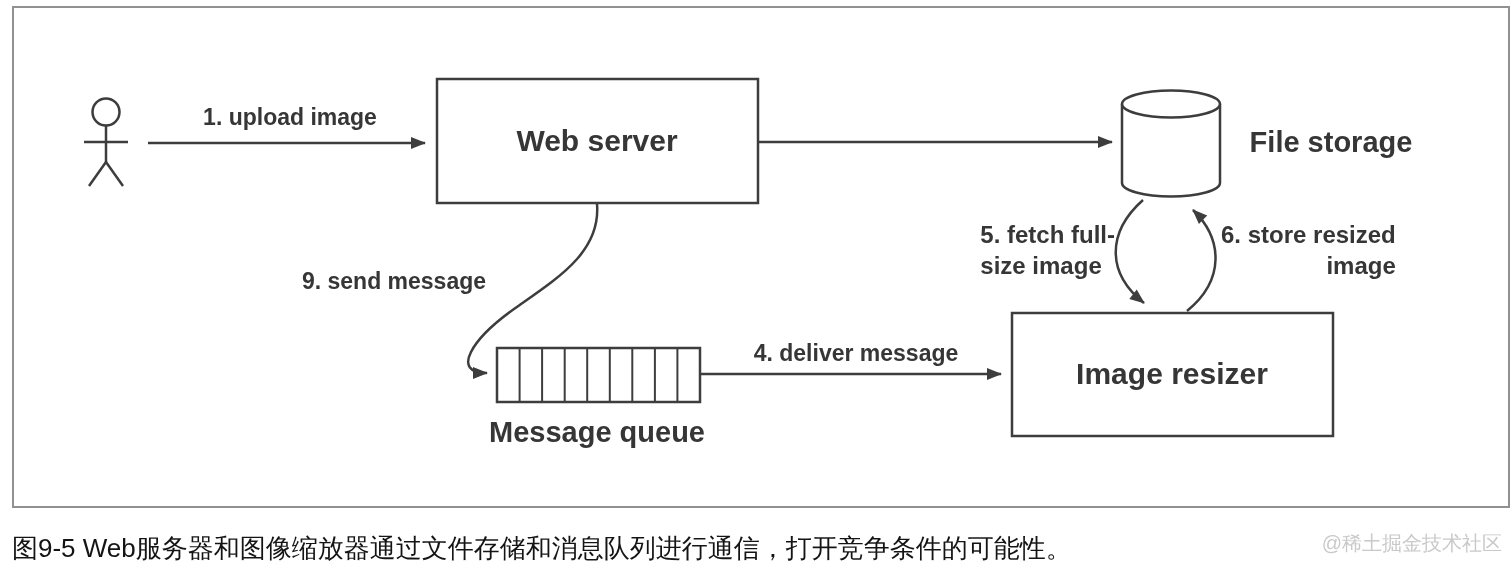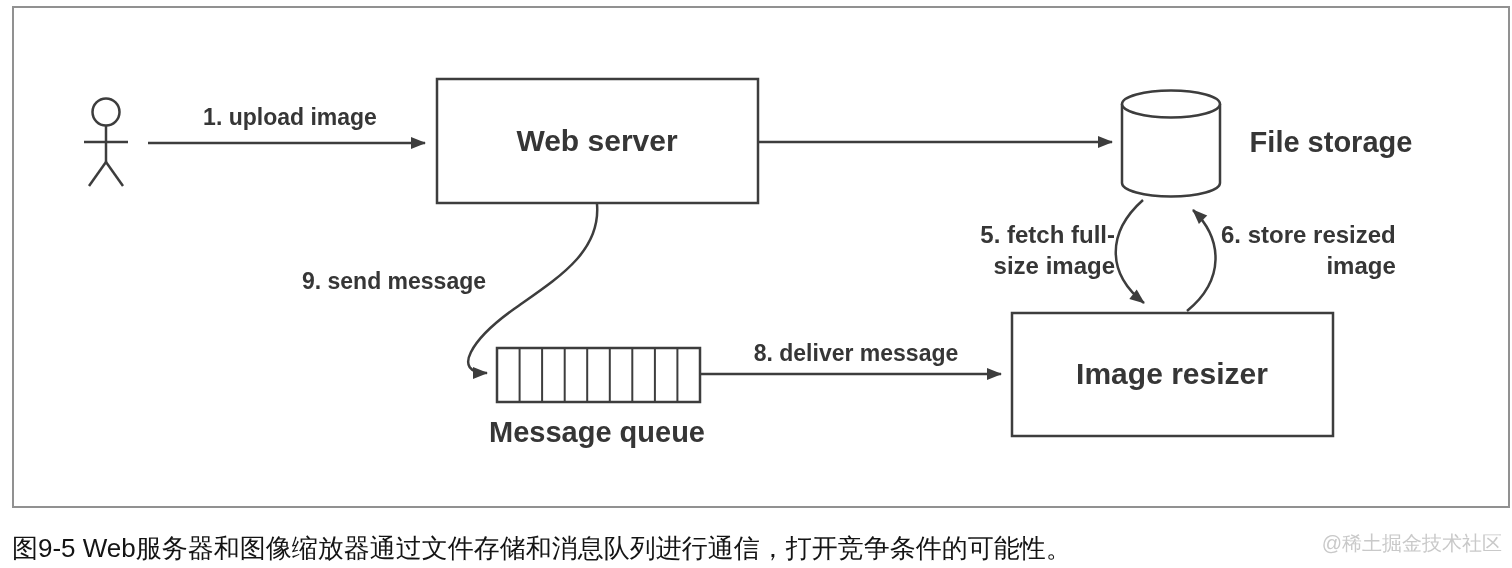--- a/index.html
+++ b/index.html
@@ -77,23 +77,23 @@
 
     <rect x="1012" y="313" width="321" height="123" class="filled"></rect>
 
     <path d="M1143,200 C1107,232 1106,273 1144,303" marker-end="url(#arr)"></path>
 
     <path d="M1187,311 C1225,280 1223,239 1193,210" marker-end="url(#arr)"></path>
   </svg>
 
   <div class="lbl edge-lbl center" style="left:290px;top:104px">1. upload image</div>
   <div class="lbl edge-lbl center" style="left:394px;top:268px">9. send message</div>
-  <div class="lbl edge-lbl center" style="left:856px;top:340px">8. deliver message</div>
+  <div class="lbl edge-lbl center" style="left:856px;top:340px">4. deliver message</div>
 
-  <div class="lbl two-line" style="right:397px;top:219px;text-align:right">
+  <div class="lbl two-line" style="right:397px;top:219px;">
     <div>5. fetch full-</div>
     <div>size image</div>
   </div>
   <div class="lbl two-line" style="left:1221px;top:219px;text-align:right">
     <div>6. store resized</div>
     <div>image</div>
   </div>
 
   <div class="lbl node-lbl" style="left:597px;top:141px">Web server</div>
   <div class="lbl node-lbl" style="left:1331px;top:142px;font-size:29px">File storage</div>

